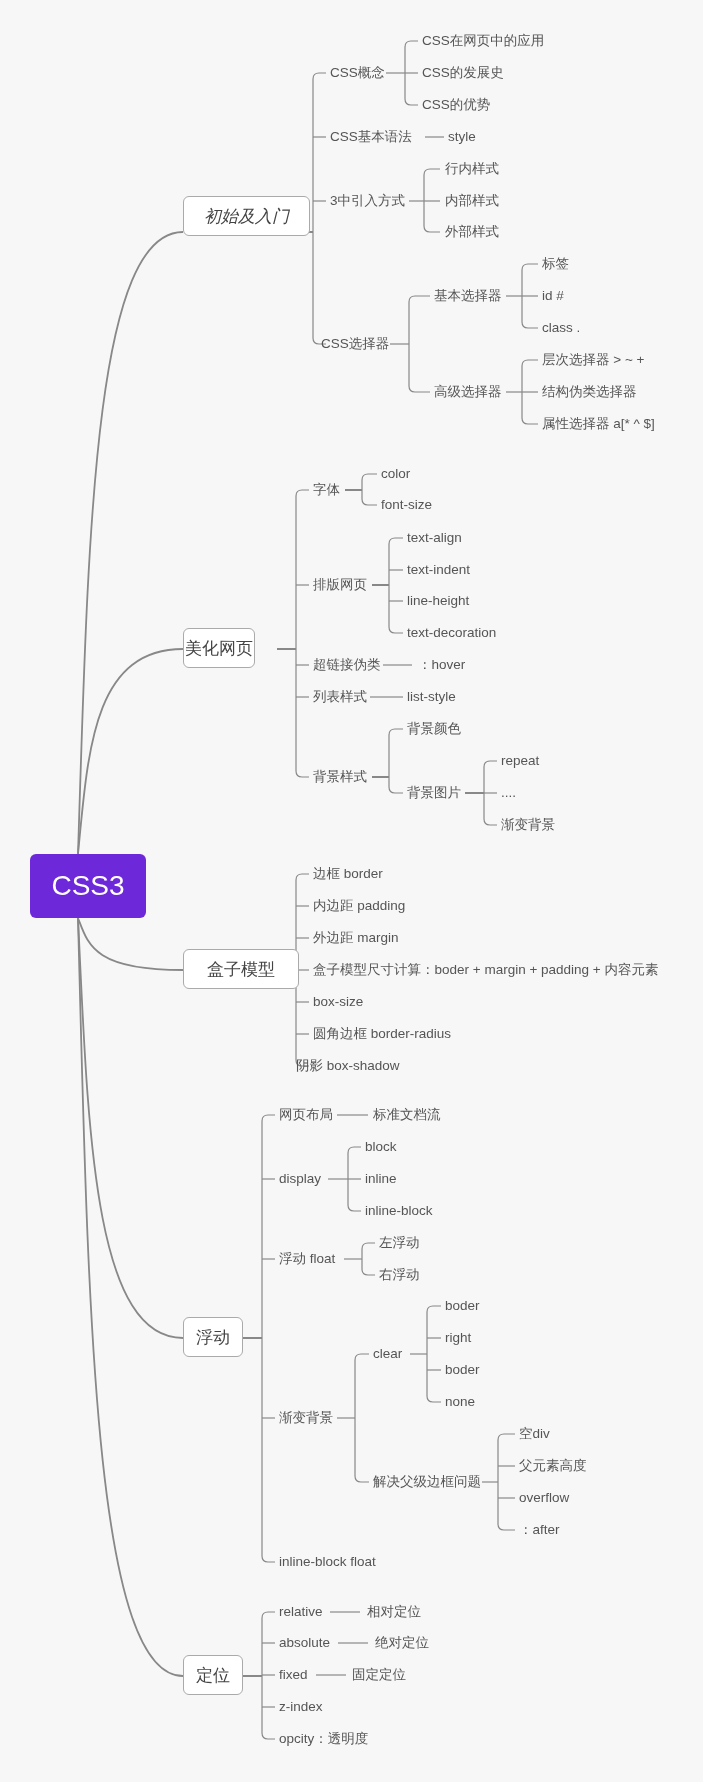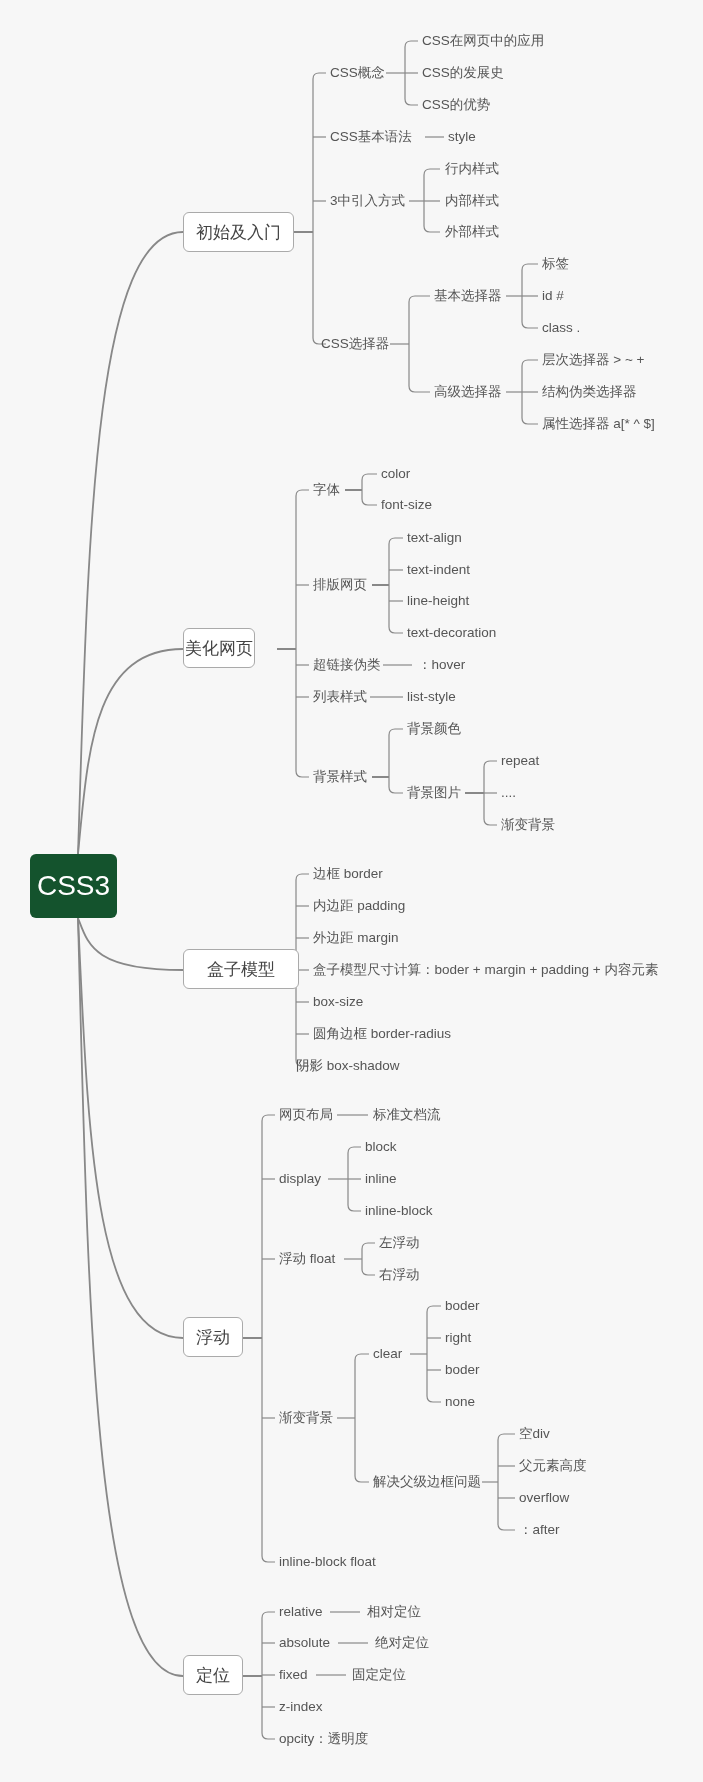--- a/index.html
+++ b/index.html
@@ -1,18 +1,18 @@
 <!DOCTYPE html>
 <html><head>
 <meta charset="utf-8">
 <style>
   html,body{margin:0;padding:0;background:#f7f7f7;}
   body{width:703px;height:1782px;position:relative;overflow:hidden;font-family:"Liberation Sans","DejaVu Sans",sans-serif;}
   #lines{position:absolute;left:0;top:0;}
-  .root{position:absolute;left:30px;top:854px;width:87px;height:64px;background:#14532d;border-radius:6px;color:#fff;font-size:28px;display:flex;align-items:center;justify-content:center;}
+  .root{position:absolute;left:30px;top:854px;width:116px;height:64px;background:#6d28d9;border-radius:6px;color:#fff;font-size:28px;display:flex;align-items:center;justify-content:center;}
   .main{position:absolute;height:40px;background:#fff;border:1.5px solid #aaa;border-radius:6px;box-sizing:border-box;color:#444;font-size:17px;display:flex;align-items:center;justify-content:center;}
   .t{position:absolute;font-size:13.5px;color:#555;white-space:nowrap;line-height:16px;transform:translateY(-8px);}
 </style>
 </head>
 <body>
 
 <svg id="lines" width="703" height="1782">
     <path d="M78,854 C88,543 93,232 183,232" fill="none" stroke="#888" stroke-width="1.8"></path>
     <path d="M78,854 C88,751.5 93,649 183,649" fill="none" stroke="#888" stroke-width="1.8"></path>
     <path d="M78,918 C88,944 93,970 183,970" fill="none" stroke="#888" stroke-width="1.8"></path>
@@ -114,21 +114,21 @@
     <path d="M330,1612 L345,1612" fill="none" stroke="#888" stroke-width="1.2"></path>
     <path d="M345,1612 L360,1612" fill="none" stroke="#888" stroke-width="1.2"></path>
     <path d="M338,1643 L352,1643" fill="none" stroke="#888" stroke-width="1.2"></path>
     <path d="M352,1643 L368,1643" fill="none" stroke="#888" stroke-width="1.2"></path>
     <path d="M316,1675 L330,1675" fill="none" stroke="#888" stroke-width="1.2"></path>
     <path d="M330,1675 L346,1675" fill="none" stroke="#888" stroke-width="1.2"></path>
   </svg>
 
 <div class="root">CSS3</div>
 
-<div class="main" style="left:183px;top:212px;width:111px;">初始及入门</div>
+<div class="main" style="left:183px;top:196px;width:127px;font-style:italic;">初始及入门</div>
 <div class="main" style="left:183px;top:628px;width:72px;">美化网页</div>
 <div class="main" style="left:183px;top:949px;width:116px;">盒子模型</div>
 <div class="main" style="left:183px;top:1317px;width:60px;">浮动</div>
 <div class="main" style="left:183px;top:1655px;width:60px;">定位</div>
 
 <div class="t" style="left:330px;top:73px">CSS概念</div>
 <div class="t" style="left:422px;top:41px">CSS在网页中的应用</div>
 <div class="t" style="left:422px;top:73px">CSS的发展史</div>
 <div class="t" style="left:422px;top:105px">CSS的优势</div>
 <div class="t" style="left:330px;top:137px">CSS基本语法</div>

